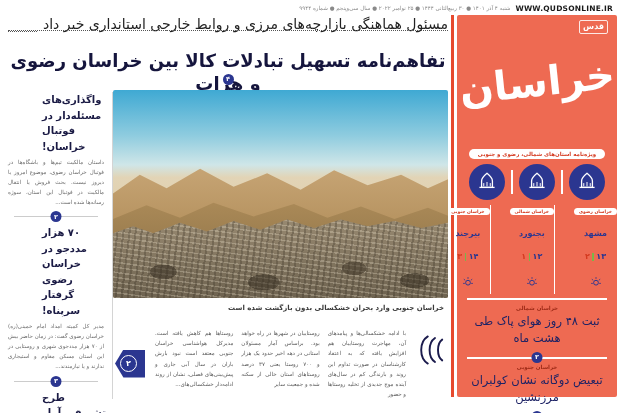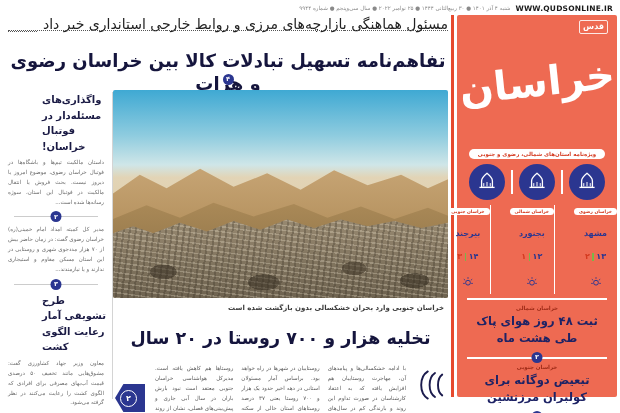--- a/index.html
+++ b/index.html
@@ -26,21 +26,21 @@
   .weather{display:flex;margin-top:5px;flex:0 0 auto;}
   .wcell{flex:1;display:flex;flex-direction:column;align-items:center;gap:14px;padding:3px 0 5px;}
   .wcell:not(:last-child){border-left:1.5px solid #fff;padding-left:19px;}
   .wpill{background:#fff;color:#d43a20;font-size:4.5px;font-weight:bold;padding:1px 5px;border-radius:5px;white-space:nowrap;}
   .wcity{color:#2b3690;font-weight:bold;font-size:8px;}
   .wtemps{display:flex;align-items:center;gap:2.5px;font-size:8px;font-weight:bold;direction:rtl;}
   .thigh{color:#2b3690;} .tlow{color:#d43a20;}
   .tsep{width:1.5px;height:8px;background:#7ab648;}
   .rc-hr{height:1.5px;background:#fff;margin:4px 10px 0;flex:0 0 auto;}
   .rc-label{color:#9e2c18;font-size:5.5px;font-weight:bold;text-align:center;margin-top:5px;}
-  .rc-title{color:#1e2365;font-weight:bold;font-size:11.5px;line-height:1.5;text-align:center;margin:2px 8px 0;}
+  .rc-title{color:#1e2365;font-weight:normal;font-size:11.5px;line-height:1.5;text-align:center;margin:2px 8px 0;}
   .rc-div{position:relative;height:1.5px;background:#fff;margin:10px 10px 0;flex:0 0 auto;}
   .badge{width:11px;height:11px;border-radius:50%;background:#2b3690;color:#fff;font-size:6.5px;font-weight:bold;display:flex;align-items:center;justify-content:center;line-height:1;}
   .rc-div .badge{position:absolute;left:50%;top:-5px;transform:translateX(-50%);}
 
   
   .kicker-row{position:absolute;top:16px;right:172px;left:8px;display:flex;direction:rtl;align-items:flex-end;}
   .kicker-text{font-size:14px;font-weight:normal;color:#222;white-space:nowrap;}
   .kick-dots{flex:1;border-bottom:1.5px dotted #555;height:7px;margin-right:6px;}
   .kicker-underline{position:absolute;top:30px;right:172px;left:8px;border-top:1.5px dotted #555;}
   .main-headline{position:absolute;top:37px;right:172px;left:8px;direction:rtl;text-align:center;font-size:18px;font-weight:bold;color:#15153d;line-height:1.3;}
@@ -184,21 +184,21 @@
 
     <div class="rc-hr"></div>
 
     <div class="rc-label">خراسان شمالی</div>
     <div class="rc-title">ثبت ۴۸ روز هوای پاک طی هشت ماه</div>
     <div class="rc-div">
       <span class="badge">۲</span>
     </div>
 
     <div class="rc-label">خراسان جنوبی</div>
-    <div class="rc-title">تبعیض دوگانه برای کولبران مرزنشین</div>
+    <div class="rc-title">تبعیض دوگانه نشان کولبران مرزنشین</div>
     <div class="rc-div">
       <span class="badge">۲</span>
     </div>
   </div>
 
   <div class="kicker-row">
     <span class="kicker-text">مسئول هماهنگی بازارچه‌های مرزی و روابط خارجی استانداری خبر داد</span>
     <span class="kick-dots"></span>
   </div>
   <div class="kicker-underline"></div>
@@ -212,40 +212,40 @@
 
     <aside class="sidebar">
       <div>
         <div class="sb-title">واگذاری‌های مسئله‌دار در فوتبال خراسان!</div>
         <div class="sb-excerpt">داستان مالکیت تیم‌ها و باشگاه‌ها در فوتبال خراسان رضوی، موضوع امروز یا دیروز نیست. بحث فروش یا انتقال مالکیت در فوتبال این استان، سوژه رسانه‌ها شده است...</div>
         <div class="sb-div">
           <span class="badge">۲</span>
         </div>
       </div>
       <div>
+        <div class="sb-title">۷۰ هزار مددجو در خراسان رضوی گرفتار سرپناه!</div>
         <div class="sb-excerpt">مدیر کل کمیته امداد امام خمینی(ره) خراسان رضوی گفت: در زمان حاضر بیش از ۷۰ هزار مددجوی شهری و روستایی در این استان مسکن مقاوم و استیجاری ندارند و یا نیازمندند...</div>
         <div class="sb-div">
           <span class="badge">۳</span>
         </div>
       </div>
       <div>
         <div class="sb-title">طرح تشویقی آمار رعایت الگوی کشت</div>
         <div class="sb-excerpt">معاون وزیر جهاد کشاورزی گفت: مشوق‌هایی مانند تخفیف ۵۰ درصدی قیمت آب‌بهای مصرفی برای افرادی که الگوی کشت را رعایت می‌کنند در نظر گرفته می‌شود.</div>
 
       </div>
     </aside>
 
     <div class="photo-col">
       <div class="photo">
         <div class="hills-far"></div>
         <div class="hills-mid"></div>
         <div class="village"></div>
       </div>
       <div class="caption">خراسان جنوبی وارد بحران خشکسالی بدون بازگشت شده است</div>
-      <h2 class="story-headline">تخلیه هزار و ۷۰۰ روستا در ۲۰ سال</h2>
       <div class="story-body">
         <div class="quote-wrap">
           <svg width="32" height="36" viewBox="0 0 40 44" fill="none">
             <path d="M16 5 C5 12 5 32 16 39" stroke="#1b1b4d" stroke-width="2.4" stroke-linecap="round"></path>
             <path d="M25 7 C16 13 16 31 25 37" stroke="#1b1b4d" stroke-width="2.4" stroke-linecap="round"></path>
             <path d="M34 9 C27 14 27 30 34 35" stroke="#1b1b4d" stroke-width="2.4" stroke-linecap="round"></path>
           </svg>
         </div>
         <div class="bcol">با ادامه خشکسالی‌ها و پیامدهای آن، مهاجرت روستاییان هم افزایش یافته که به اعتقاد کارشناسان در صورت تداوم این روند و بارندگی کم در سال‌های آینده موج جدیدی از تخلیه روستاها و حضور</div>
         <div class="bcol">روستاییان در شهرها در راه خواهد بود. براساس آمار مسئولان استانی در دهه اخیر حدود یک هزار و ۷۰۰ روستا یعنی ۳۷ درصد روستاهای استان خالی از سکنه شده و جمعیت سایر</div>

